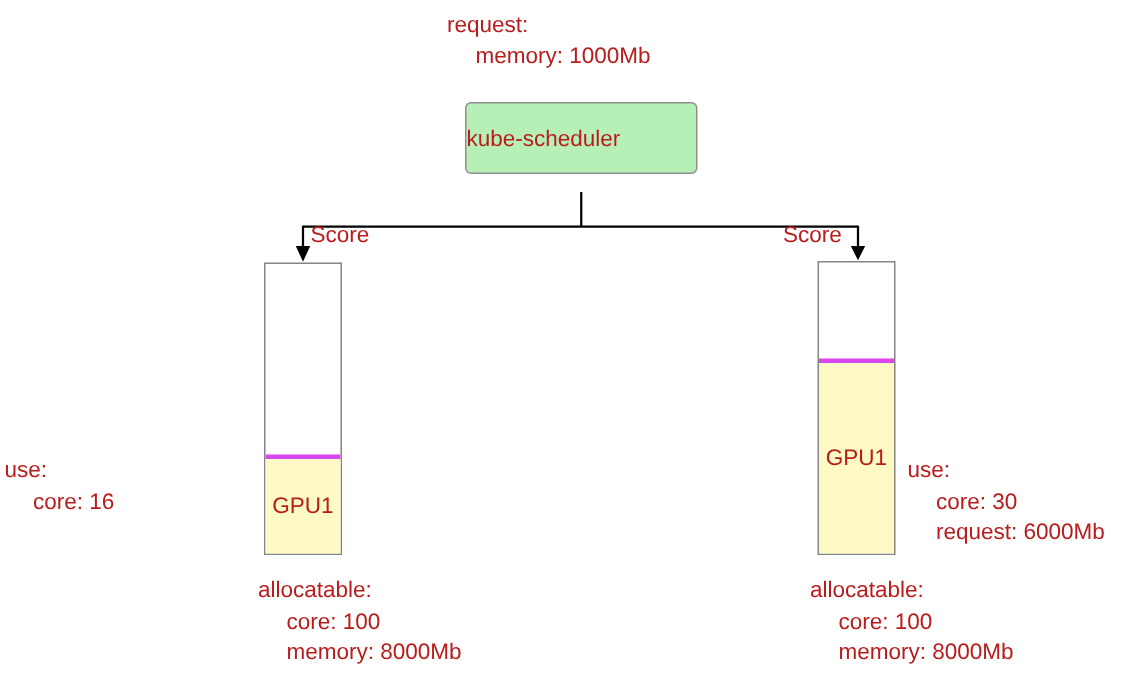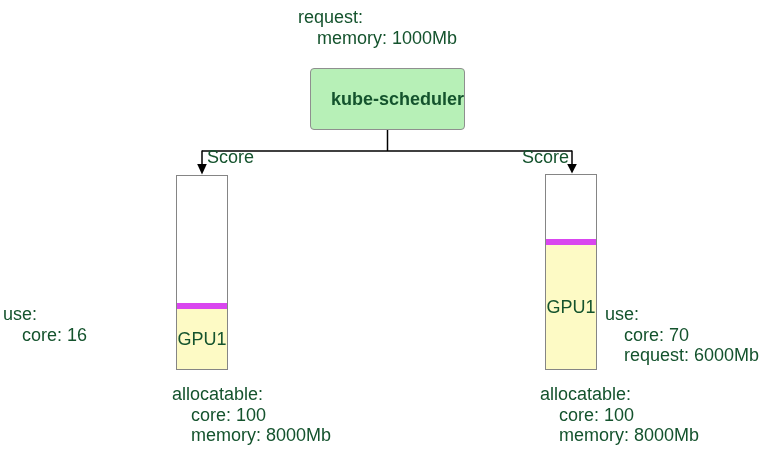--- a/index.html
+++ b/index.html
@@ -2,39 +2,39 @@
 <html style="--scheduler-fill: #b7f0b7; --gpu-fill: #fdfac5;"><head>
 <meta charset="utf-8">
 <style>
   html, body { margin: 0; padding: 0; background: #ffffff; }
   .canvas {
     position: relative;
     width: 765px;
     height: 453px;
     background: #ffffff;
     font-family: "Liberation Sans", "DejaVu Sans", sans-serif;
-    font-size: 18px;
-    color: #14532d;
+    font-size: 15px;
+    color: #b91c1c;
     overflow: hidden;
   }
   .txt {
     position: absolute;
     line-height: 20.5px;
     white-space: nowrap;
   }
   .txt .indent { padding-left: 19px; }
   .scheduler-box {
     position: absolute;
     left: 310px; top: 68px;
-    width: 155px; height: 62px;
+    width: 155px; height: 48px;
     background: var(--scheduler-fill, #b7f0b7);
     border: 1px solid #8f8f8f;
     border-radius: 4px;
     box-sizing: border-box;
-    display: flex; align-items: center; justify-content: flex-end; font-weight: bold;
+    display: flex; align-items: center; justify-content: flex-start;
   }
   .connectors {
     position: absolute; left: 0; top: 0;
     width: 765px; height: 453px;
     pointer-events: none;
   }
   .score { position: absolute; top: 147px; }
   .score-left { left: 207px; }
   .score-right { left: 522px; }
   .bar {
@@ -44,21 +44,21 @@
     border: 1px solid #858585;
     box-sizing: border-box;
   }
   .bar-left  { left: 176px; top: 175px; height: 195px; }
   .bar-right { left: 545px; top: 174px; height: 196px; }
   .gpu-fill {
     position: absolute;
     left: 0; bottom: 0;
     width: 100%;
     background: var(--gpu-fill, #fdfac5);
-    border-top: 6px solid #d946ef;
+    border-top: 3px solid #d946ef;
     box-sizing: border-box;
     display: flex; align-items: center; justify-content: center;
   }
   .request-block { left: 298px; top: 7px; }
   .use-left     { left: 3px;   top: 304px; }
   .use-right    { left: 605px; top: 304px; }
   .alloc-left   { left: 172px; top: 384px; }
   .alloc-right  { left: 540px; top: 384px; }
 </style>
 </head>
@@ -99,21 +99,21 @@
     </div>
   </div>
 
   <div class="txt use-left">
     <div>use:</div>
     <div class="indent">core: 16</div>
   </div>
 
   <div class="txt use-right">
     <div>use:</div>
-    <div class="indent">core: 70</div>
+    <div class="indent">core: 30</div>
     <div class="indent">request: 6000Mb</div>
   </div>
 
   <div class="txt alloc-left">
     <div>allocatable:</div>
     <div class="indent">core: 100</div>
     <div class="indent">memory: 8000Mb</div>
   </div>
 
   <div class="txt alloc-right">

